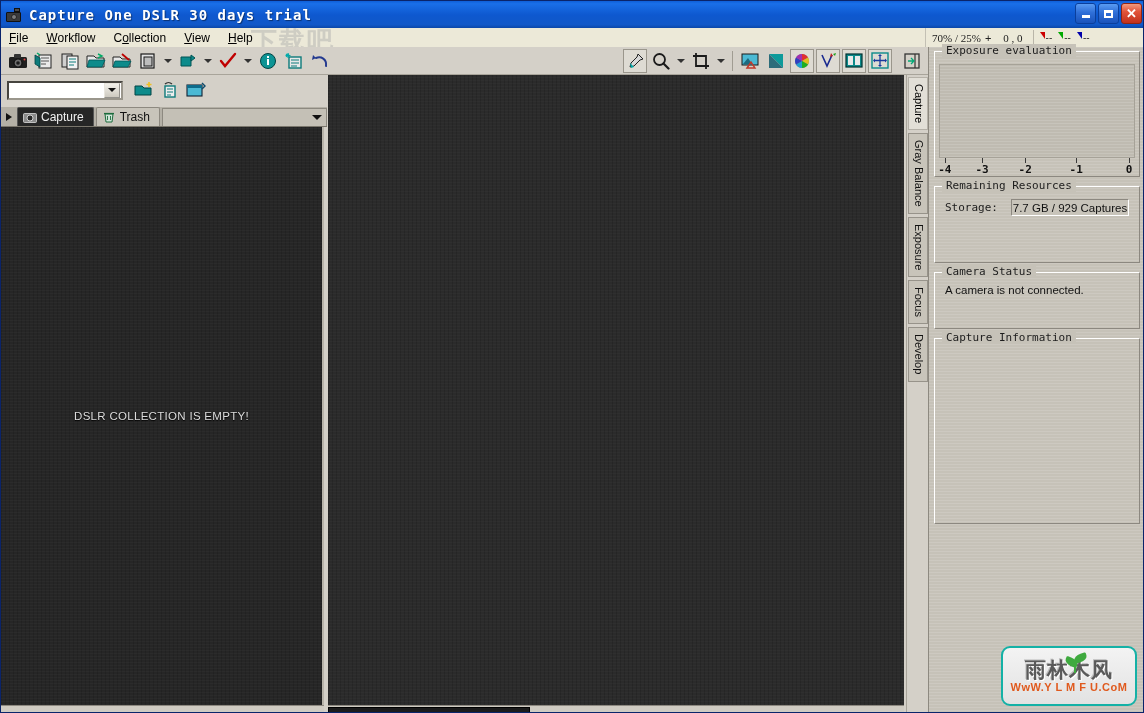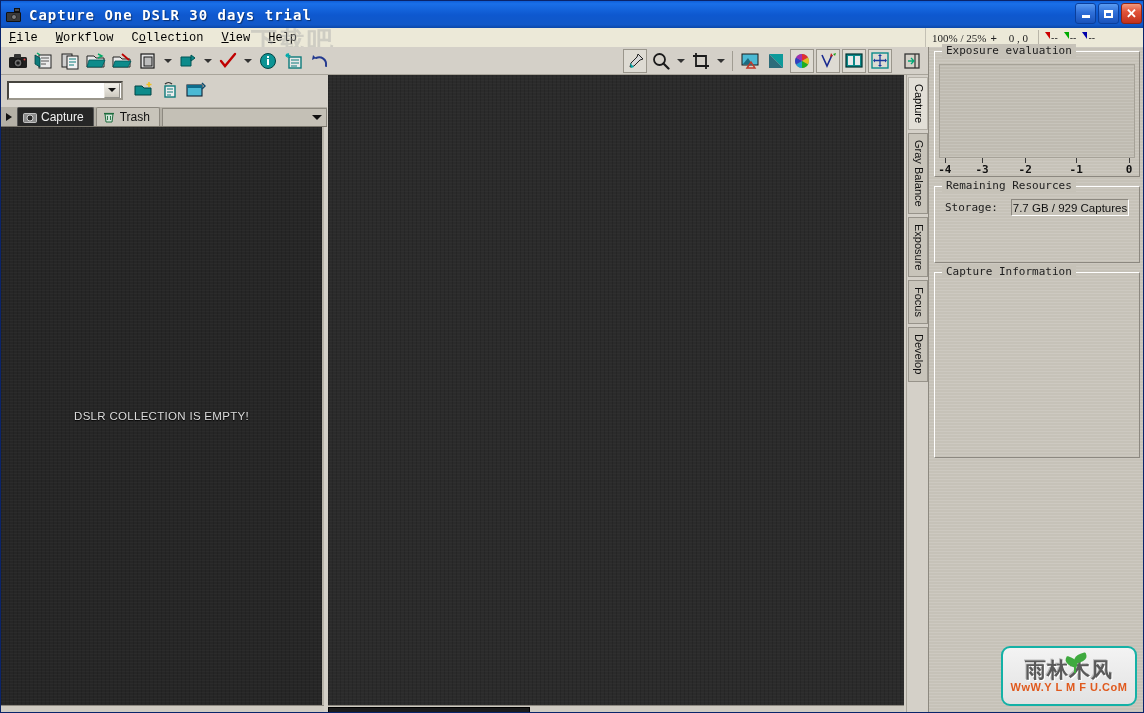--- a/index.html
+++ b/index.html
@@ -64,21 +64,21 @@
   .winbtn .glyph-max { width: 9px; height: 8px; border:2px solid #fff; border-top-width:3px; }
   .winbtn .glyph-x { font-size: 13px; font-weight: bold; line-height: 1; margin-top:-1px; }
 
   
   #menubar {
     position: absolute; left: 0; top: 27px; width: 1144px; height: 19px;
     background: #ece9d8;
     display: flex; align-items: center; padding-left: 6px;
   }
   .menu-item {
-    font-family: Liberation Mono, monospace;
+    font-family: Liberation Sans, sans-serif;
     font-size: 12px; color: #000; margin-right: 14px;
     padding: 1px 2px; white-space: nowrap; cursor: default;
   }
   .menu-item u { text-decoration: underline; }
   #menu-watermark {
     position: absolute; left: 250px; top: -4px;
     font-family: "Liberation Sans", sans-serif; font-size: 26px;
     color: rgba(170,170,170,.45); font-weight: bold; letter-spacing: 2px;
     pointer-events: none;
   }
@@ -360,21 +360,21 @@
     <div class="menu-item">C<u>o</u>llection</div>
     <div class="menu-item"><u>V</u>iew</div>
     <div class="menu-item"><u>H</u>elp</div>
     <div id="menu-watermark">
       <span>下载吧</span>
       <span class="sub">www.xiazaiba.com</span>
     </div>
   </div>
 
   <div id="topstatus">
-    <span id="zoom-readout">100% / 25%</span>
+    <span id="zoom-readout">70% / 25%</span>
     <span id="plus-sign">+</span>
     <span id="coord-readout">0 , 0</span>
     <div id="rgb-readout">
       <div class="rgb-chan">
         <div class="rgb-tri"></div>
         <span class="rgb-val">--</span>
       </div>
       <div class="rgb-chan">
         <div class="rgb-tri g"></div>
         <span class="rgb-val">--</span>
@@ -668,20 +668,26 @@
     <div class="groupbox" style="height:77px;">
       <div class="gb-title">Remaining Resources</div>
       <div class="gb-body" style="padding-top:10px;">
         <div class="field-row">
           <div class="field-label">Storage:</div>
           <div class="field-value">7.7 GB / 929 Captures</div>
         </div>
       </div>
     </div>
 
+    <div class="groupbox" style="height:57px;">
+      <div class="gb-title">Camera Status</div>
+      <div class="gb-body" style="padding-top:9px;">
+        <div class="panel-text">A camera is not connected.</div>
+      </div>
+    </div>
 
     <div class="groupbox" style="height:186px;">
       <div class="gb-title">Capture Information</div>
       <div class="gb-body" style="padding-top:10px;">
         <div class="panel-text"></div>
       </div>
     </div>
   </div>
 
   <div id="logo-watermark">

